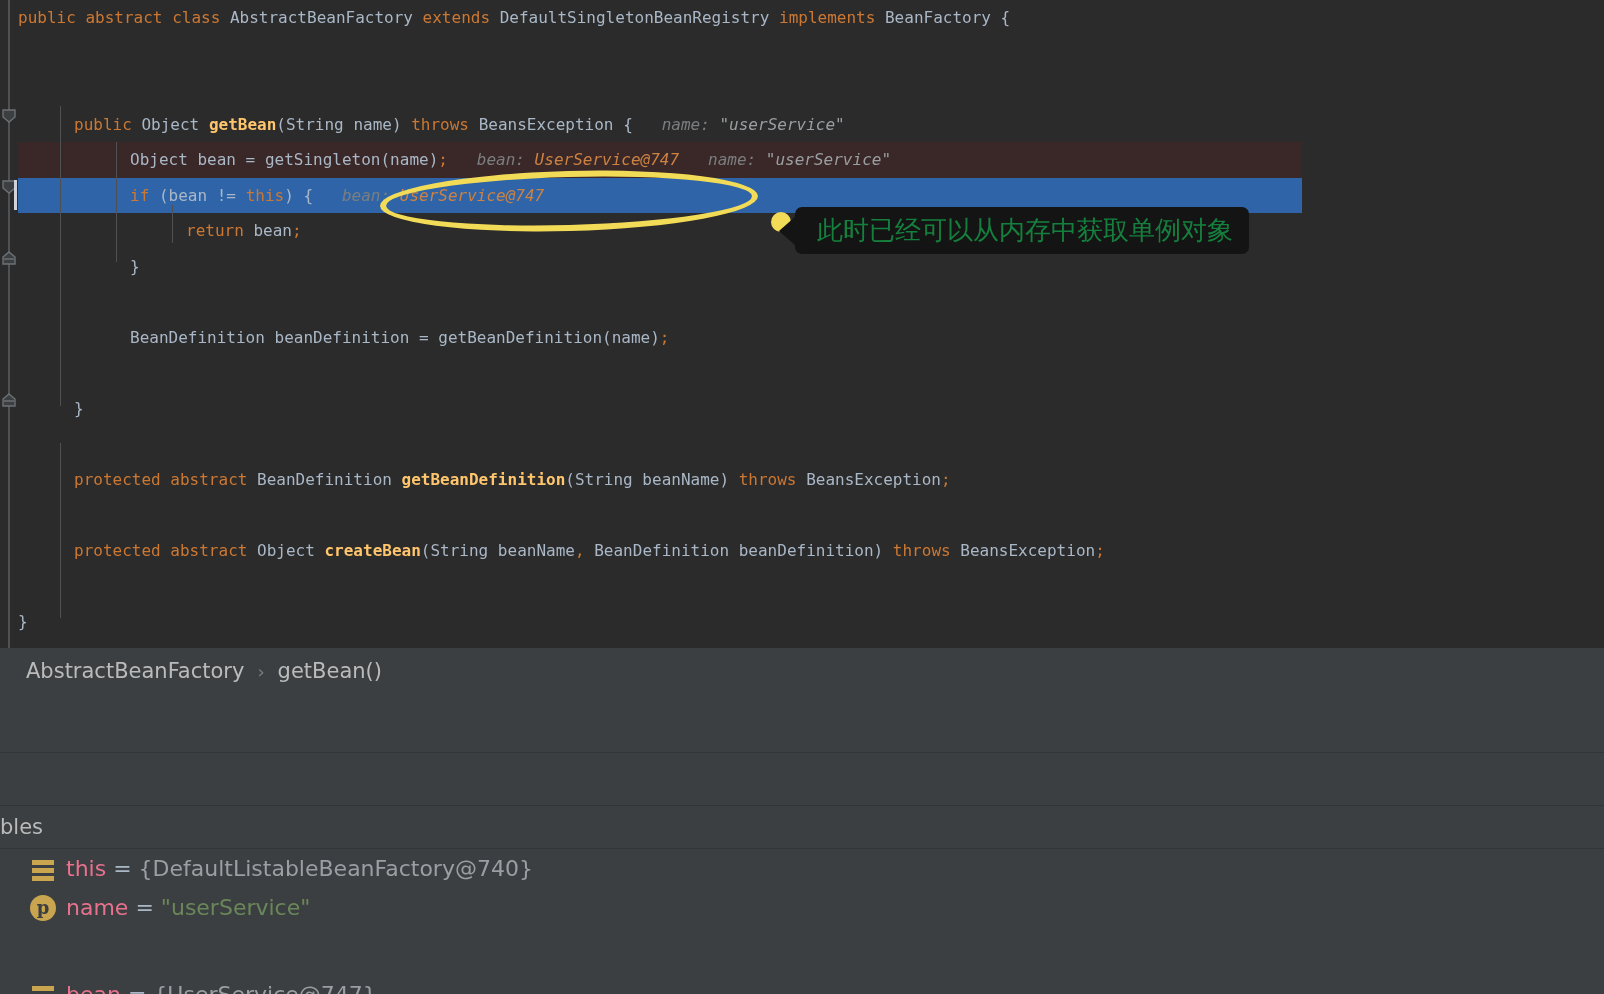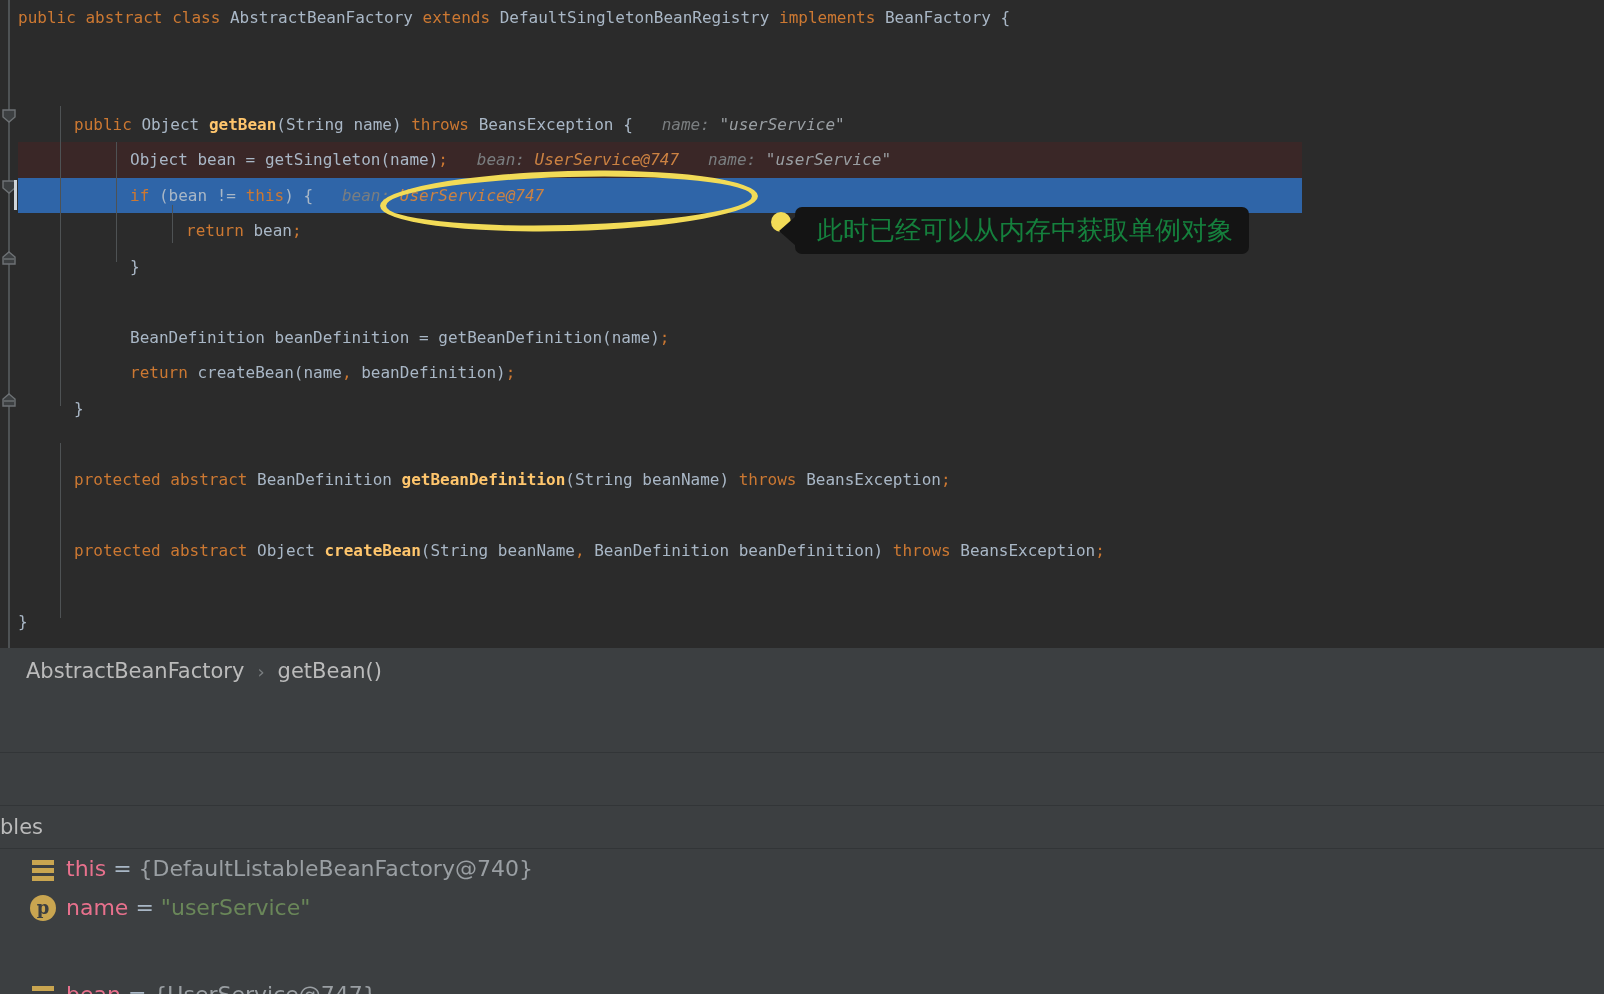--- a/index.html
+++ b/index.html
@@ -93,21 +93,20 @@
     <div class="codearea" id="codearea">
         <div class="row" style="top: 0px;"><span class="txt" style="left: 18px;"><span class="kw">public </span><span class="kw">abstract </span><span class="kw">class </span><span class="cls">AbstractBeanFactory </span><span class="kw">extends </span><span class="cls">DefaultSingletonBeanRegistry </span><span class="kw">implements </span><span class="cls">BeanFactory </span><span class="pun">{</span></span></div>
         <div class="row" style="top: 35.5px;"><span class="txt" style="left: 18px;"></span></div>
         <div class="row" style="top: 106.5px;"><span class="txt" style="left: 74px;"><span class="kw">public </span><span class="cls">Object </span><span class="mth">getBean</span><span class="pun">(</span><span class="cls">String</span><span class="mthn"> name</span><span class="pun">) </span><span class="kw">throws </span><span class="cls">BeansException </span><span class="pun">{</span><span class="hintlbl">   name:</span><span class="hintstr"> "userService"</span></span></div>
         <div class="row hl-exec" style="top: 142px;"><span class="txt" style="left: 130px;"><span class="cls">Object </span><span class="mthn">bean </span><span class="pun">= </span><span class="mthn">getSingleton</span><span class="pun">(</span><span class="mthn">name</span><span class="pun">)</span><span class="semi">;</span><span class="hintlbl">   bean:</span><span class="hintval"> UserService@747</span><span class="hintlbl">   name:</span><span class="hintstr"> "userService"</span></span></div>
         <div class="row hl-sel" style="top: 177.5px;"><span class="txt" style="left: 130px;"><span class="kw">if </span><span class="pun">(</span><span class="mthn">bean </span><span class="pun">!= </span><span class="kw">this</span><span class="pun">) {</span><span class="hintlbl">   bean:</span><span class="hintval"> UserService@747</span></span></div>
         <div class="row" style="top: 213px;"><span class="txt" style="left: 186px;"><span class="kw">return </span><span class="mthn">bean</span><span class="semi">;</span></span></div>
         <div class="row" style="top: 248.5px;"><span class="txt" style="left: 130px;"><span class="pun">}</span></span></div>
         <div class="row" style="top: 284px;"><span class="txt" style="left: 18px;"></span></div>
         <div class="row" style="top: 319.5px;"><span class="txt" style="left: 130px;"><span class="cls">BeanDefinition </span><span class="mthn">beanDefinition </span><span class="pun">= </span><span class="mthn">getBeanDefinition</span><span class="pun">(</span><span class="mthn">name</span><span class="pun">)</span><span class="semi">;</span></span></div>
-        <div class="row" style="top: 355px;"><span class="txt" style="left: 130px;"><span class="kw">return </span><span class="mthn">createBean</span><span class="pun">(</span><span class="mthn">name</span><span class="semi">,</span><span class="mthn"> beanDefinition</span><span class="pun">)</span><span class="semi">;</span></span></div>
         <div class="row" style="top: 390.5px;"><span class="txt" style="left: 74px;"><span class="pun">}</span></span></div>
         <div class="row" style="top: 426px;"><span class="txt" style="left: 18px;"></span></div>
         <div class="row" style="top: 461.5px;"><span class="txt" style="left: 74px;"><span class="kw">protected </span><span class="kw">abstract </span><span class="cls">BeanDefinition </span><span class="mth">getBeanDefinition</span><span class="pun">(</span><span class="cls">String</span><span class="mthn"> beanName</span><span class="pun">) </span><span class="kw">throws </span><span class="cls">BeansException</span><span class="semi">;</span></span></div>
         <div class="row" style="top: 497px;"><span class="txt" style="left: 18px;"></span></div>
         <div class="row" style="top: 532.5px;"><span class="txt" style="left: 74px;"><span class="kw">protected </span><span class="kw">abstract </span><span class="cls">Object </span><span class="mth">createBean</span><span class="pun">(</span><span class="cls">String</span><span class="mthn"> beanName</span><span class="semi">,</span><span class="cls"> BeanDefinition</span><span class="mthn"> beanDefinition</span><span class="pun">) </span><span class="kw">throws </span><span class="cls">BeansException</span><span class="semi">;</span></span></div>
         <div class="row" style="top: 568px;"><span class="txt" style="left: 18px;"></span></div>
         <div class="row" style="top: 603.5px;"><span class="txt" style="left: 18px;"><span class="pun">}</span></span></div>
       </div>
 
     <div class="iguide" style="left:60px;top:106px;height:300px;"></div>

